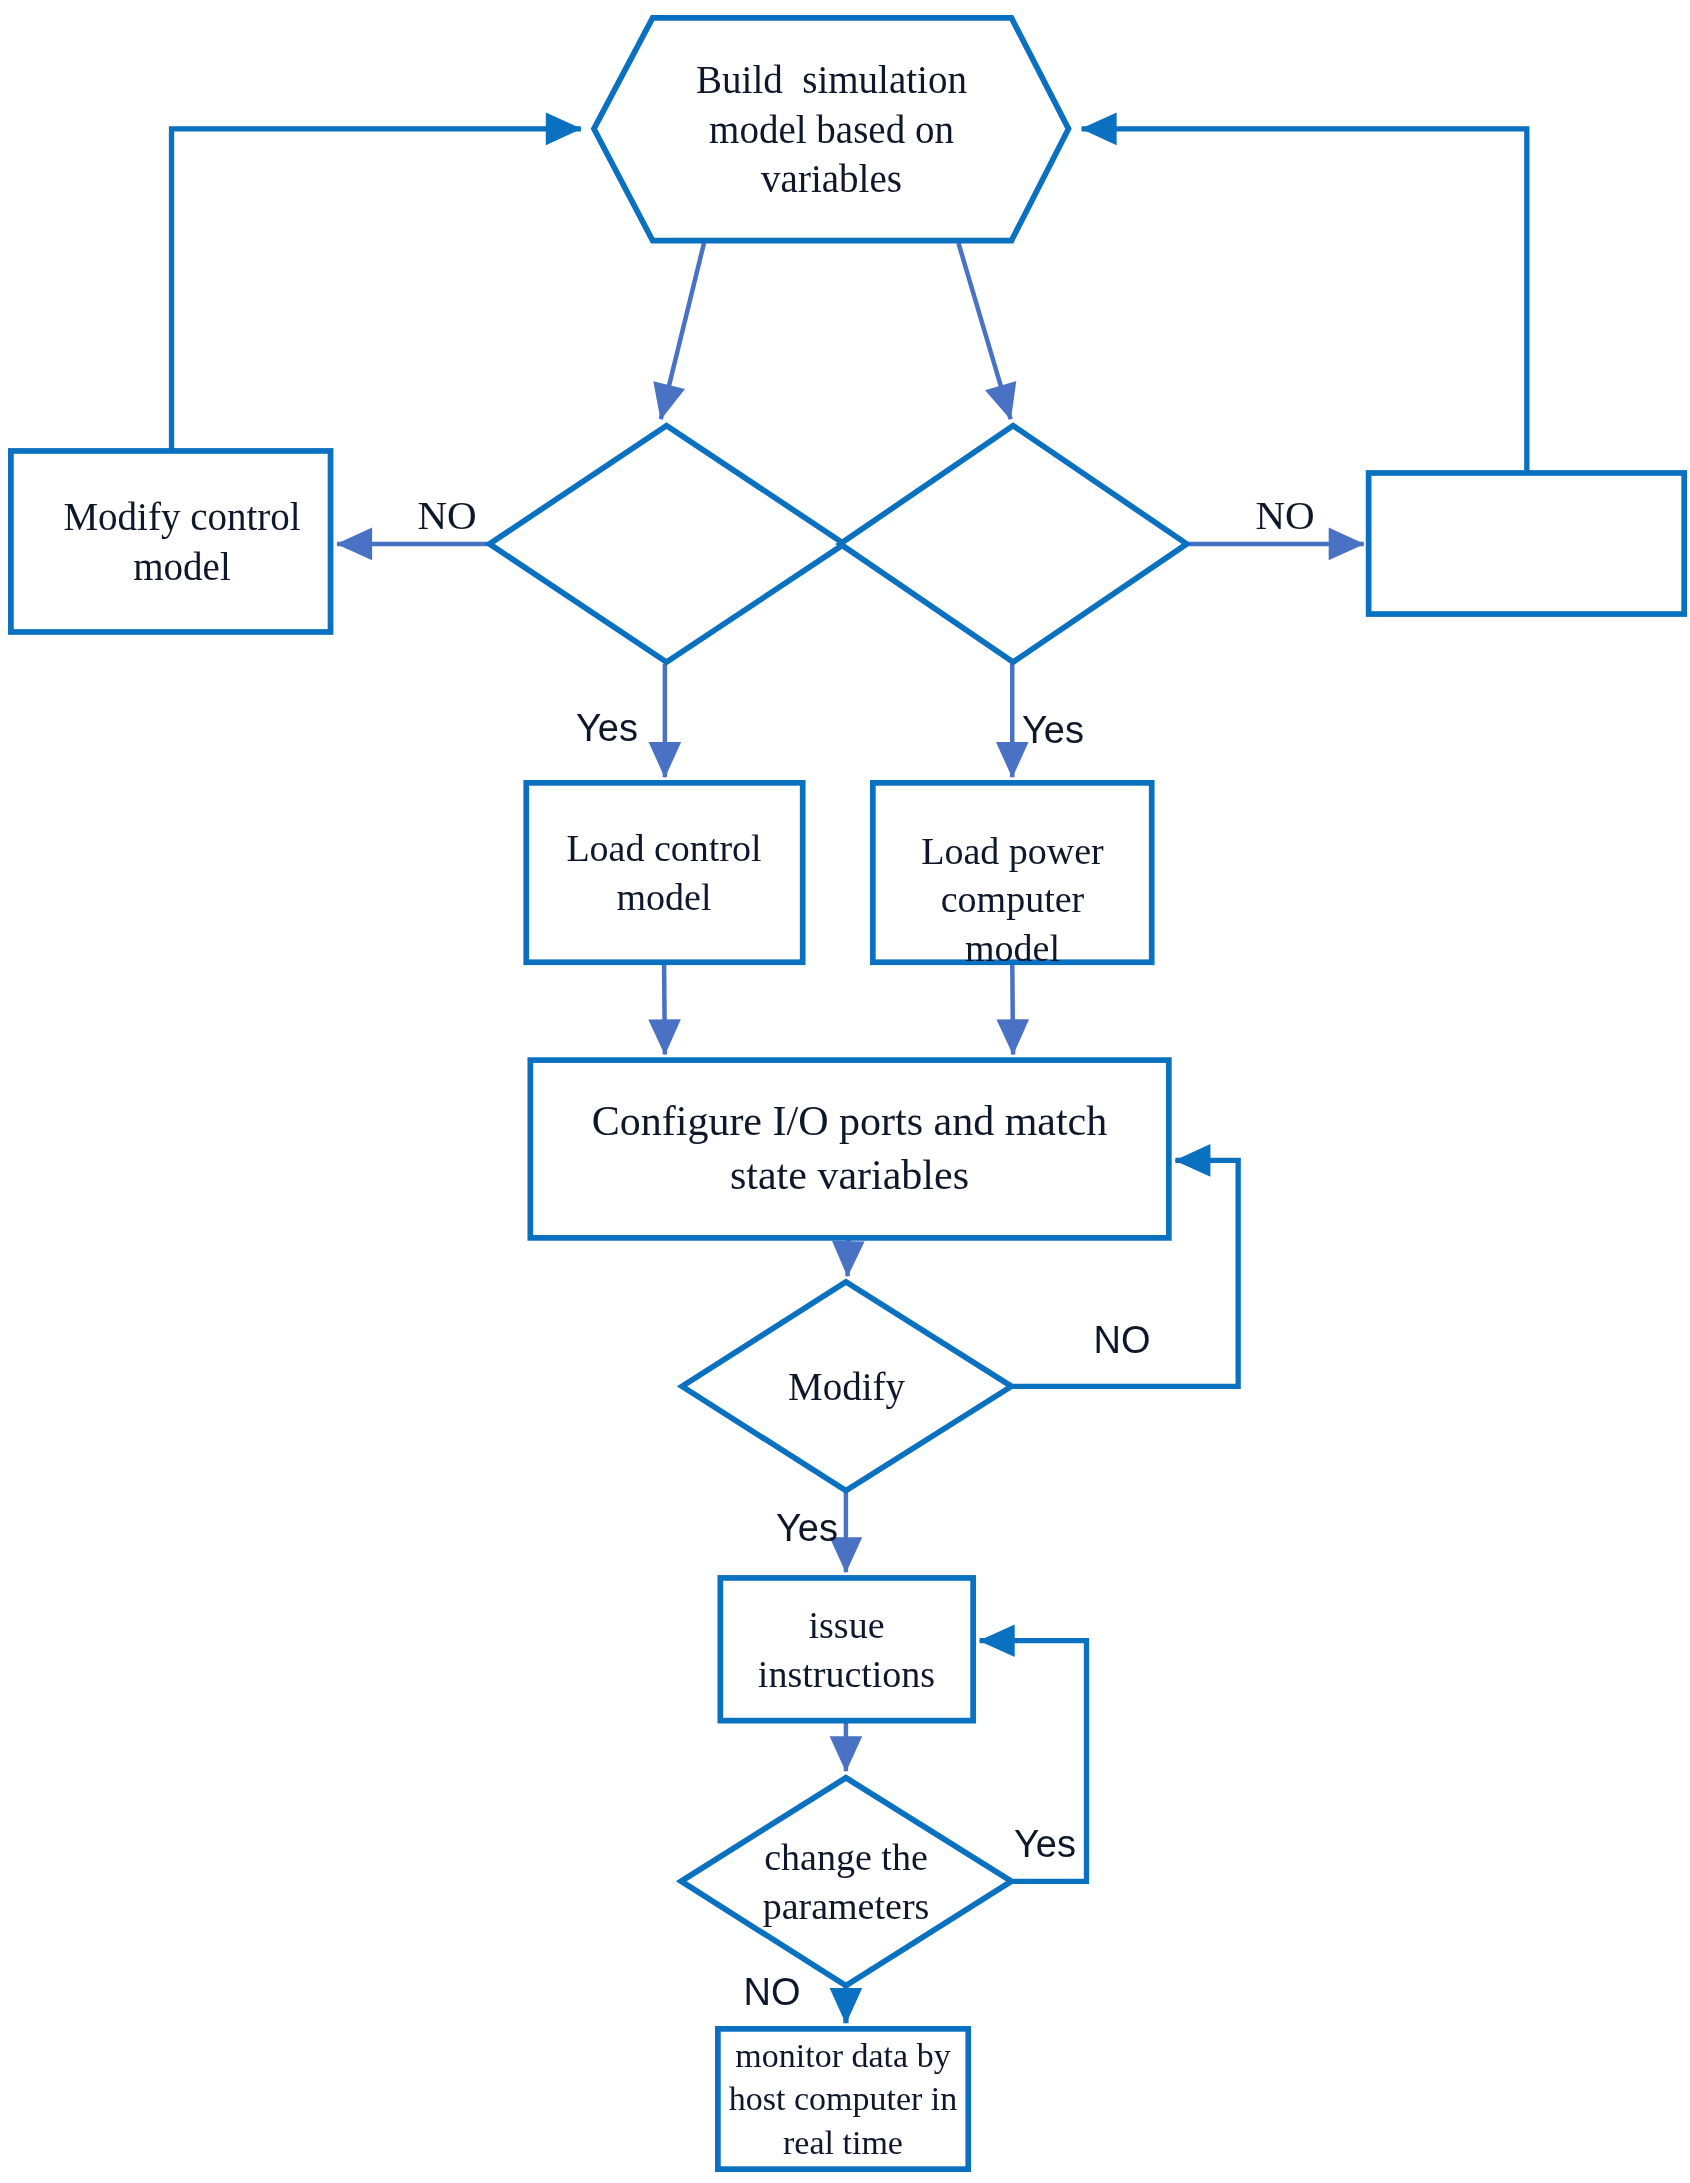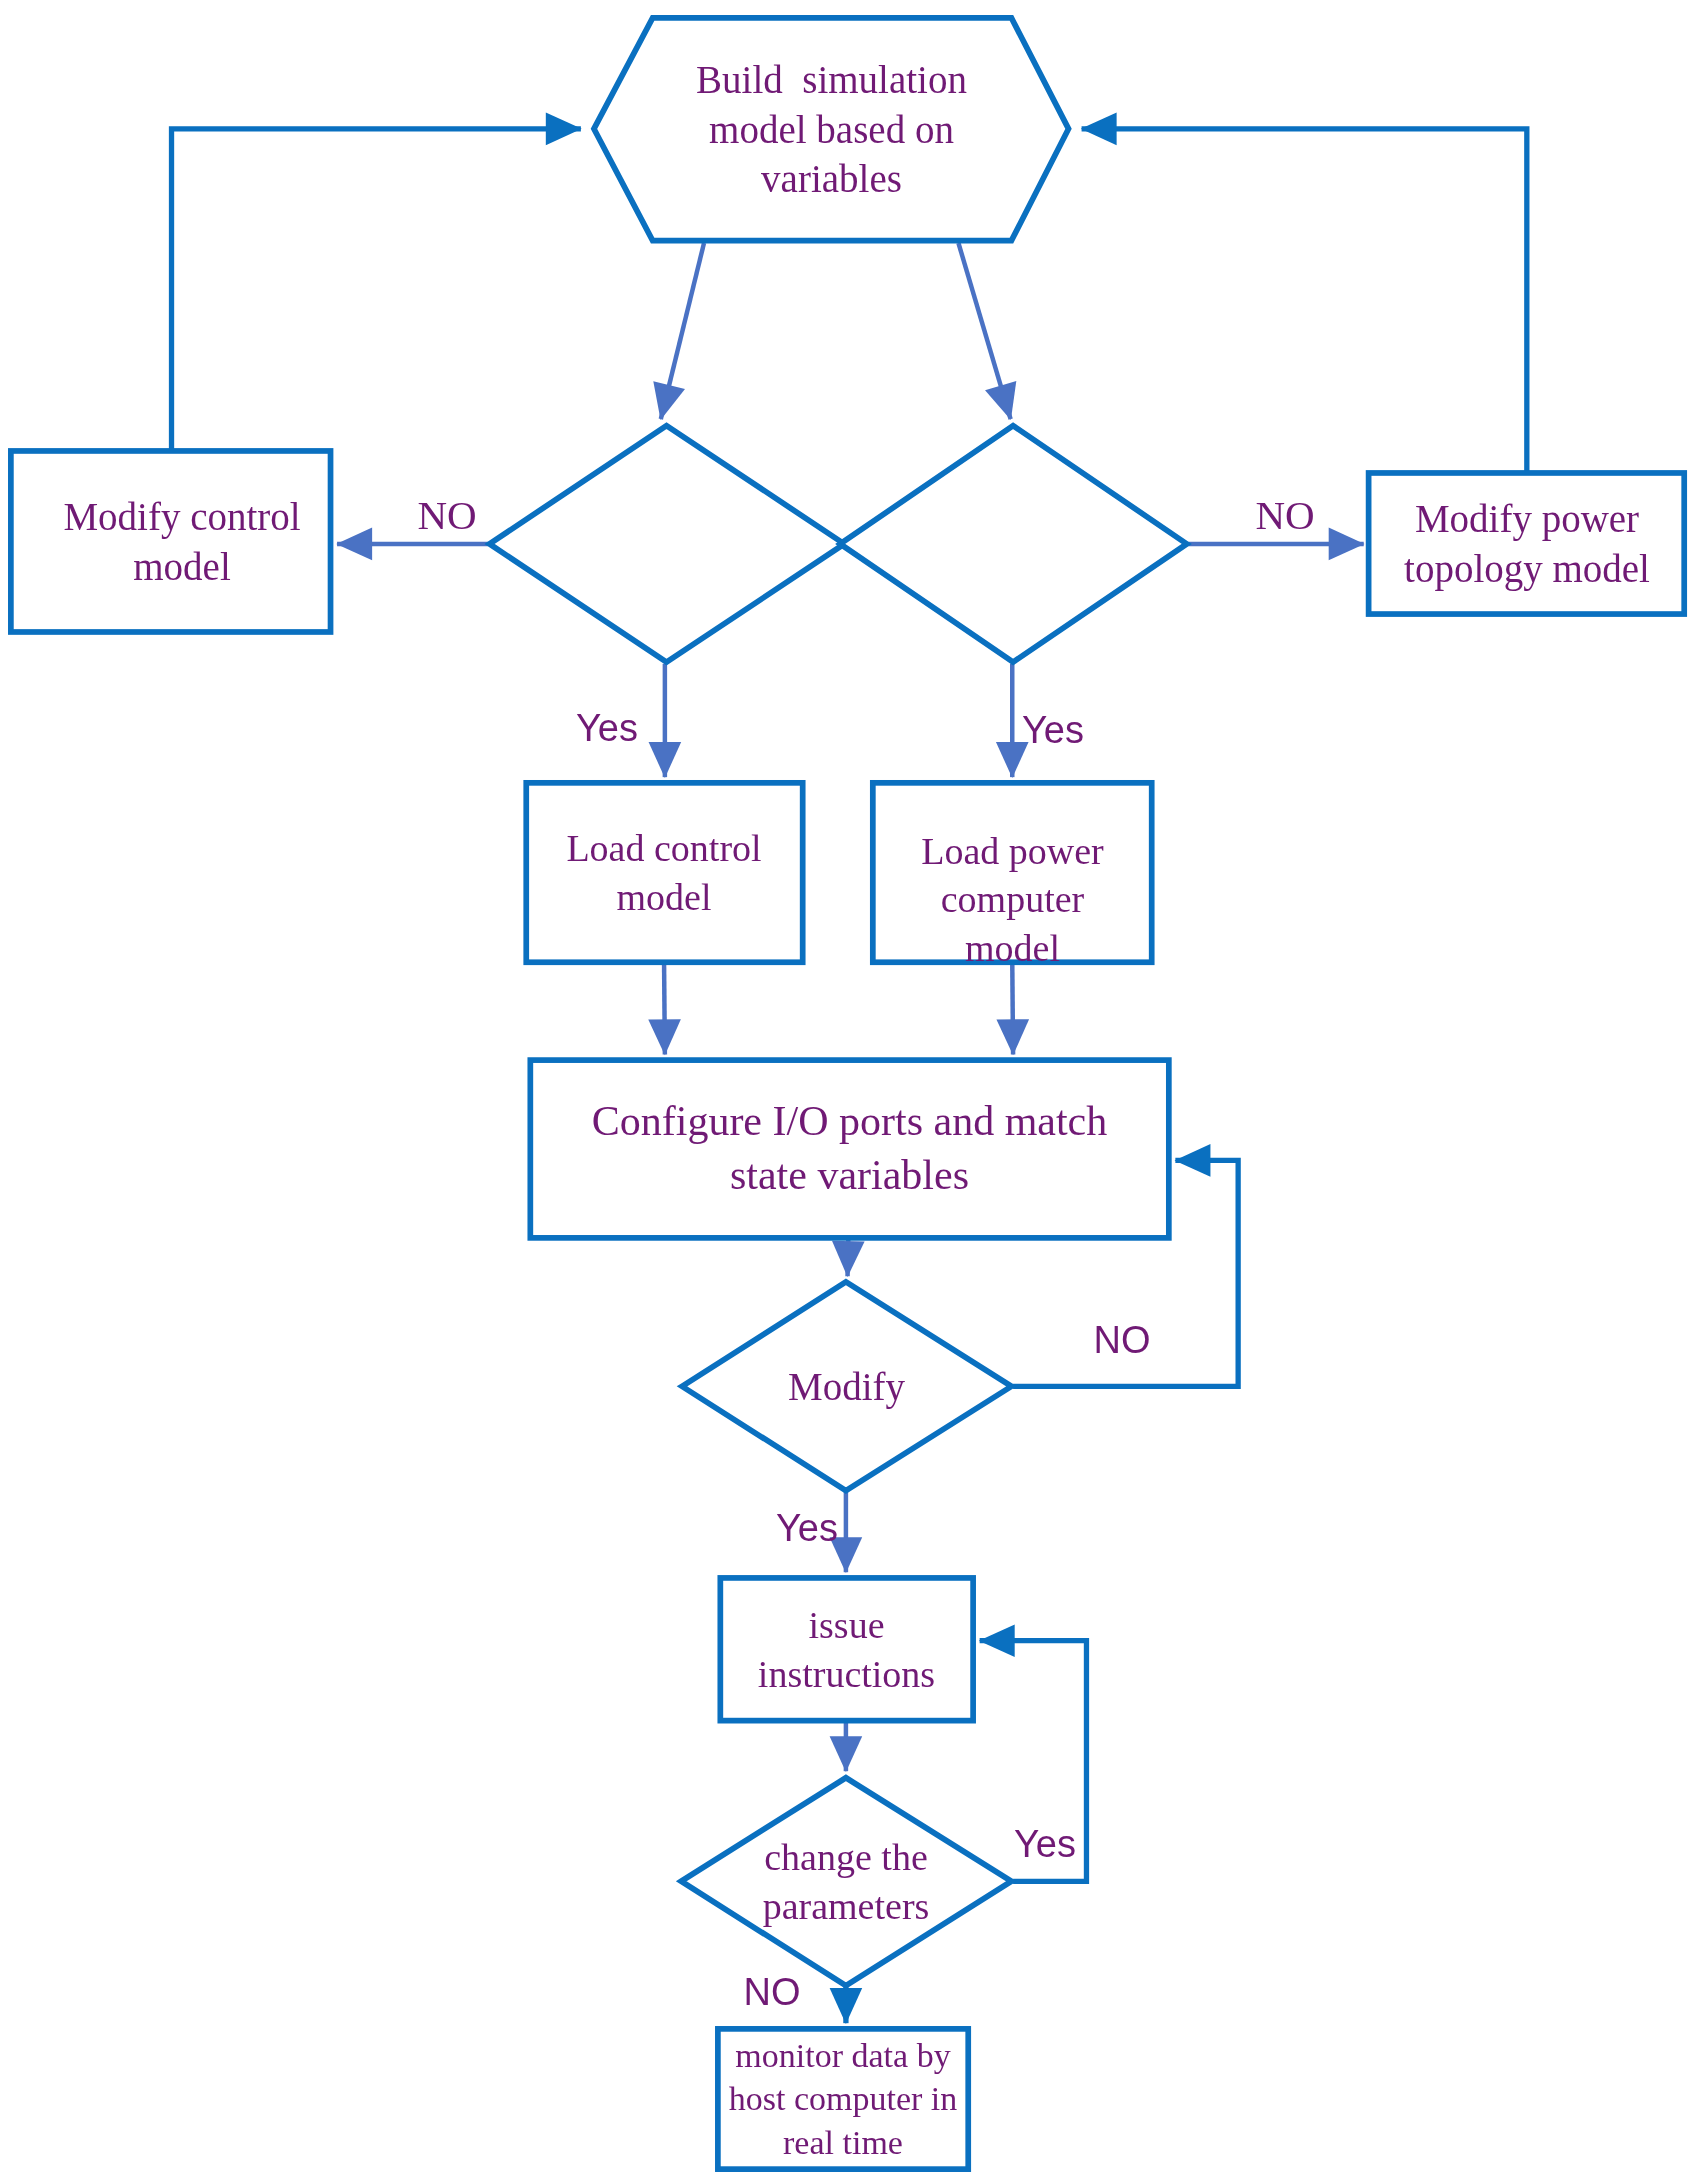--- a/index.html
+++ b/index.html
@@ -16,21 +16,21 @@
   .node-label span{display:block;white-space:pre;}
   .edge-label{position:absolute;transform:translate(-50%,-50%);white-space:pre;
               font-family:"Liberation Sans",sans-serif;font-size:38px;}
   .edge-label.serif{font-family:"Liberation Serif",serif;font-size:41px;}
   .fs52{font-size:42px;} .fs48{font-size:39px;} .fs46{font-size:38px;}
   .fs44{font-size:36px;} .fs42{font-size:34px;}
 </style>
 </head>
 <body>
 
-<div id="canvas" style="color: #701a75;">
+<div id="canvas" style="color: #0f172a;">
 
   <svg width="1691" height="2183" viewBox="0 0 2073 2677">
     <defs>
       <marker id="ah-light" markerUnits="userSpaceOnUse" markerWidth="52" markerHeight="48" refX="44" refY="22" orient="auto">
         <path d="M1,2 L45,22 L1,42 Z" class="head-light"></path>
       </marker>
       <marker id="ah-dark" markerUnits="userSpaceOnUse" markerWidth="52" markerHeight="48" refX="44" refY="22" orient="auto">
         <path d="M1,2 L45,22 L1,42 Z" class="head-dark"></path>
       </marker>
     </defs>
@@ -82,24 +82,20 @@
     <span>variables</span>
   </div>
 
   <div class="node-label fs48" style="left:22px;top:451px;width:320px;height:181px;">
     <span>Modify control</span>
     <span>model</span>
   </div>
 
 
 
-  <div class="node-label fs48" style="left:1369px;top:473px;width:316px;height:141px;">
-    <span>Modify power</span>
-    <span>topology model</span>
-  </div>
 
   <div class="node-label fs46" style="left:526px;top:783px;width:276px;height:179px;">
     <span>Load control</span>
     <span>model</span>
   </div>
 
   <div class="node-label fs46" style="left:873px;top:810px;width:279px;height:179px;">
     <span>Load power</span>
     <span>computer</span>
     <span>model</span>

